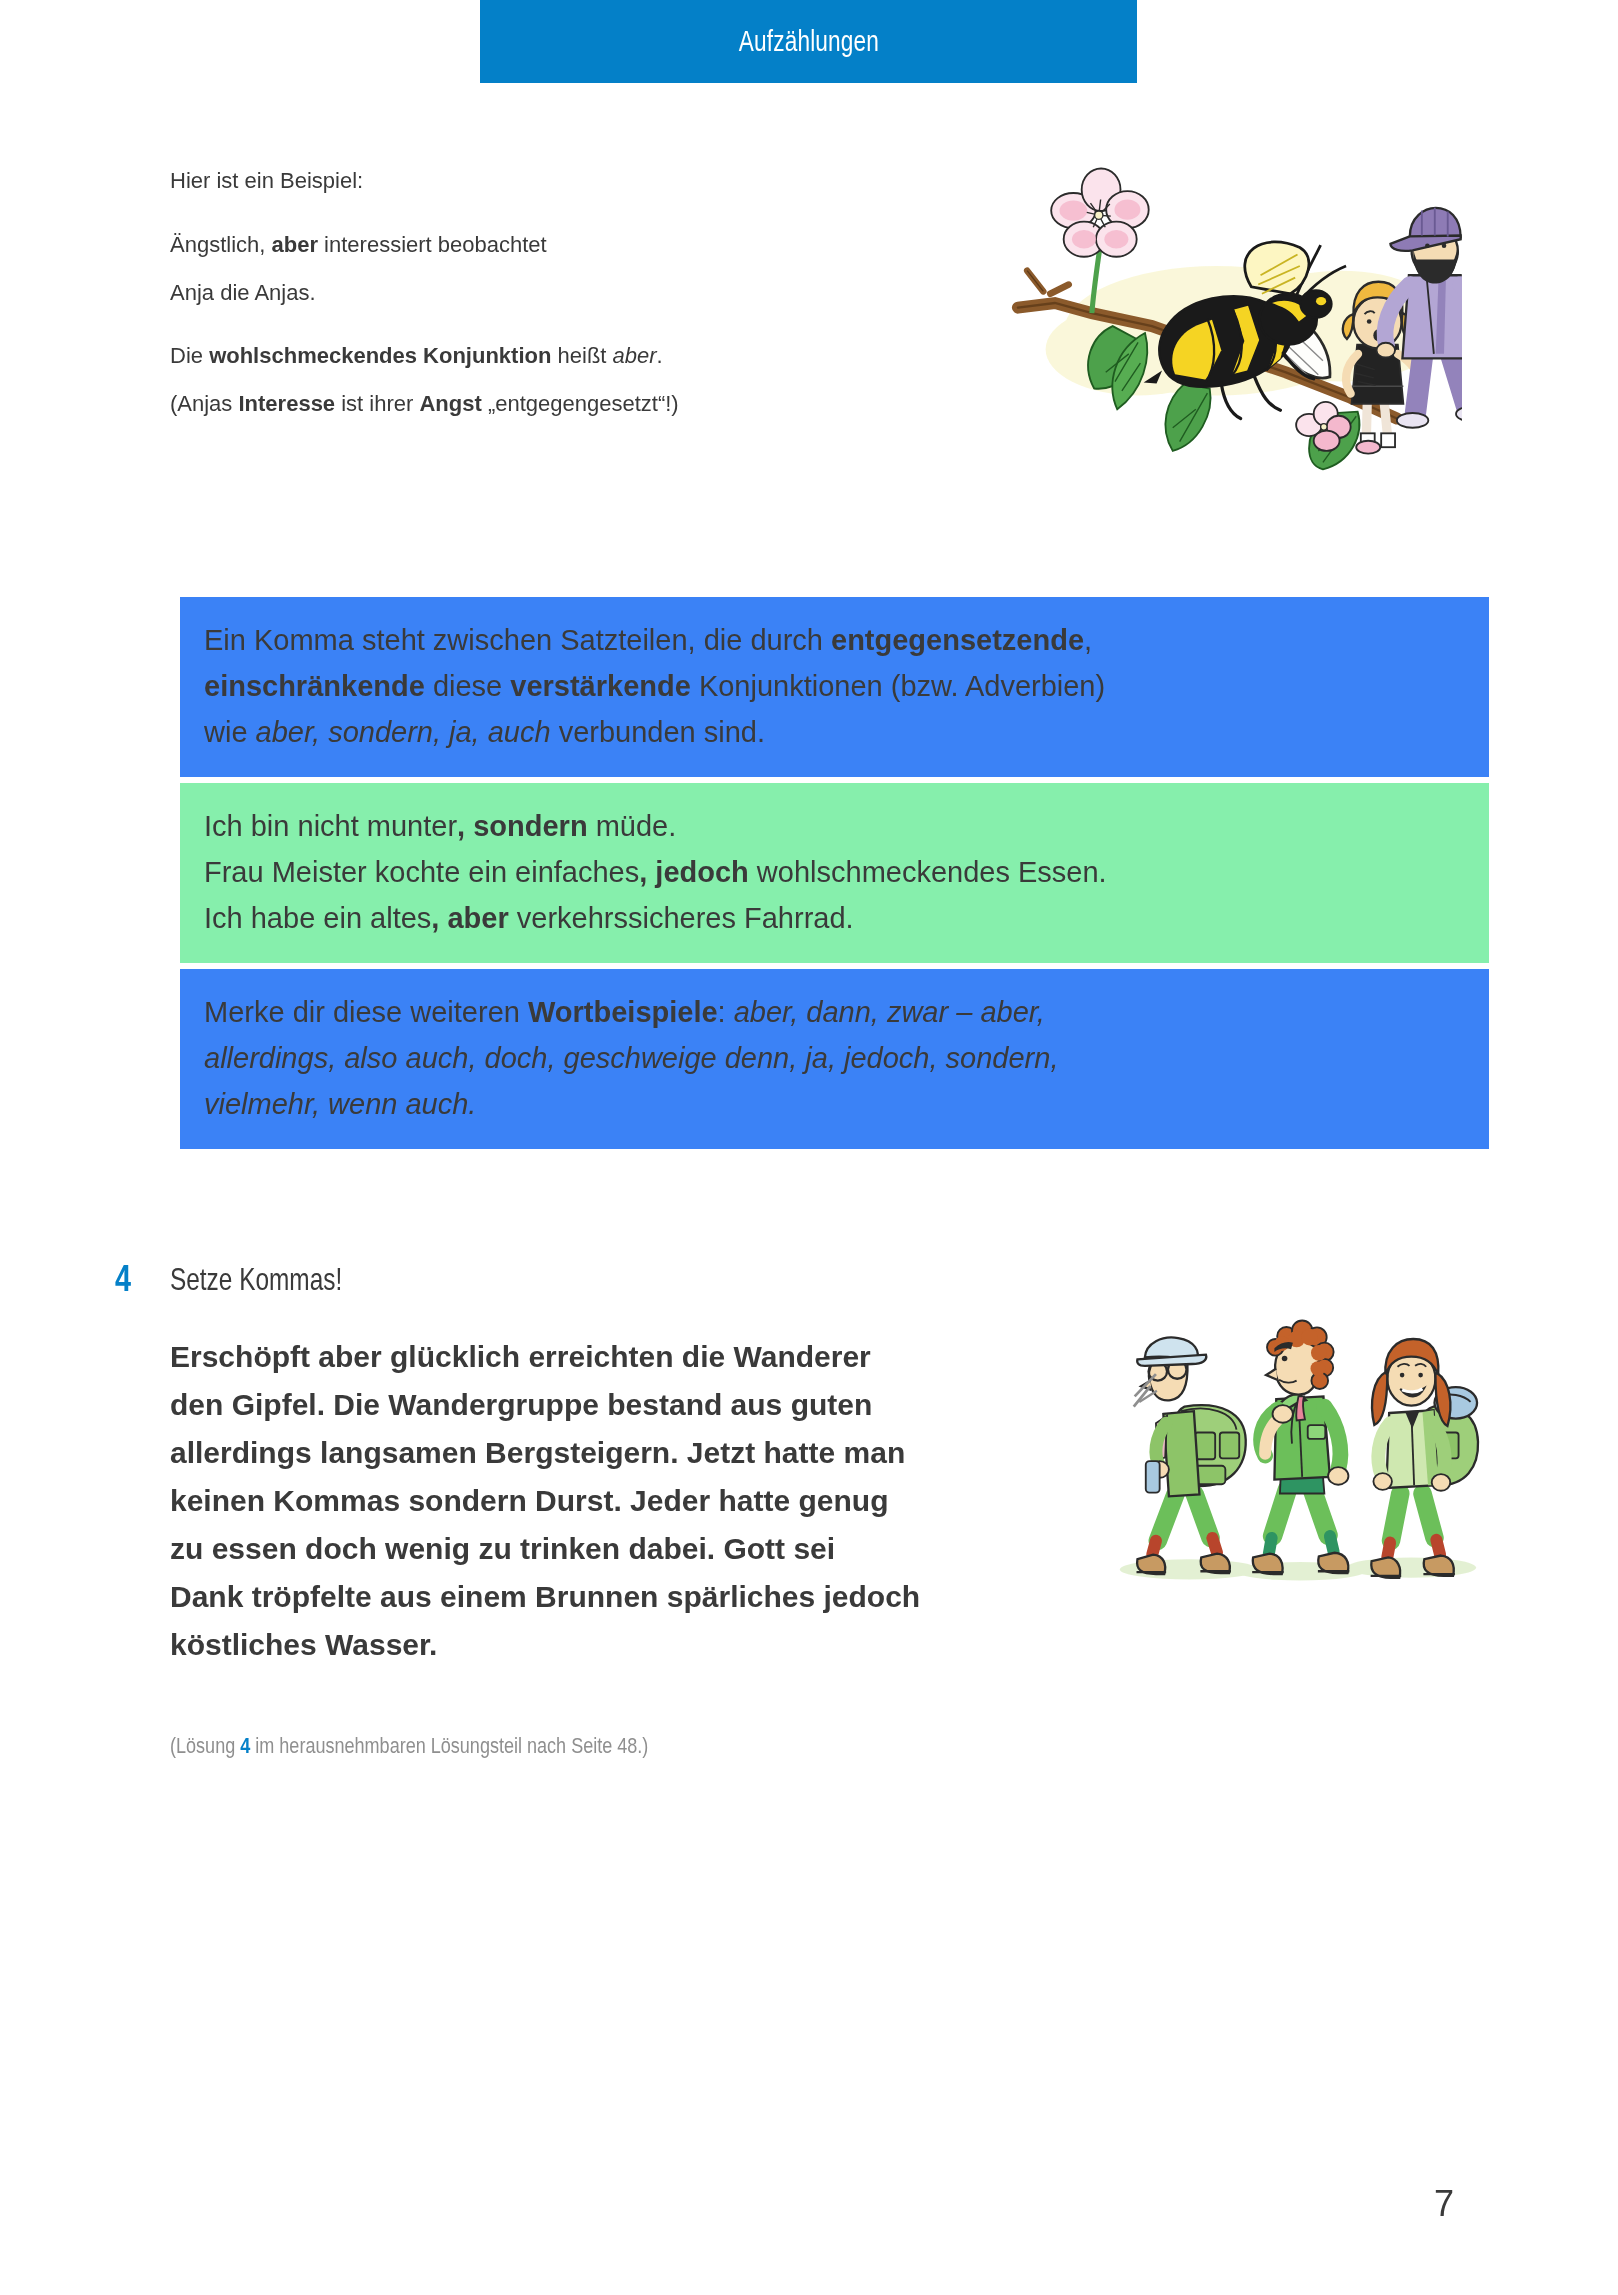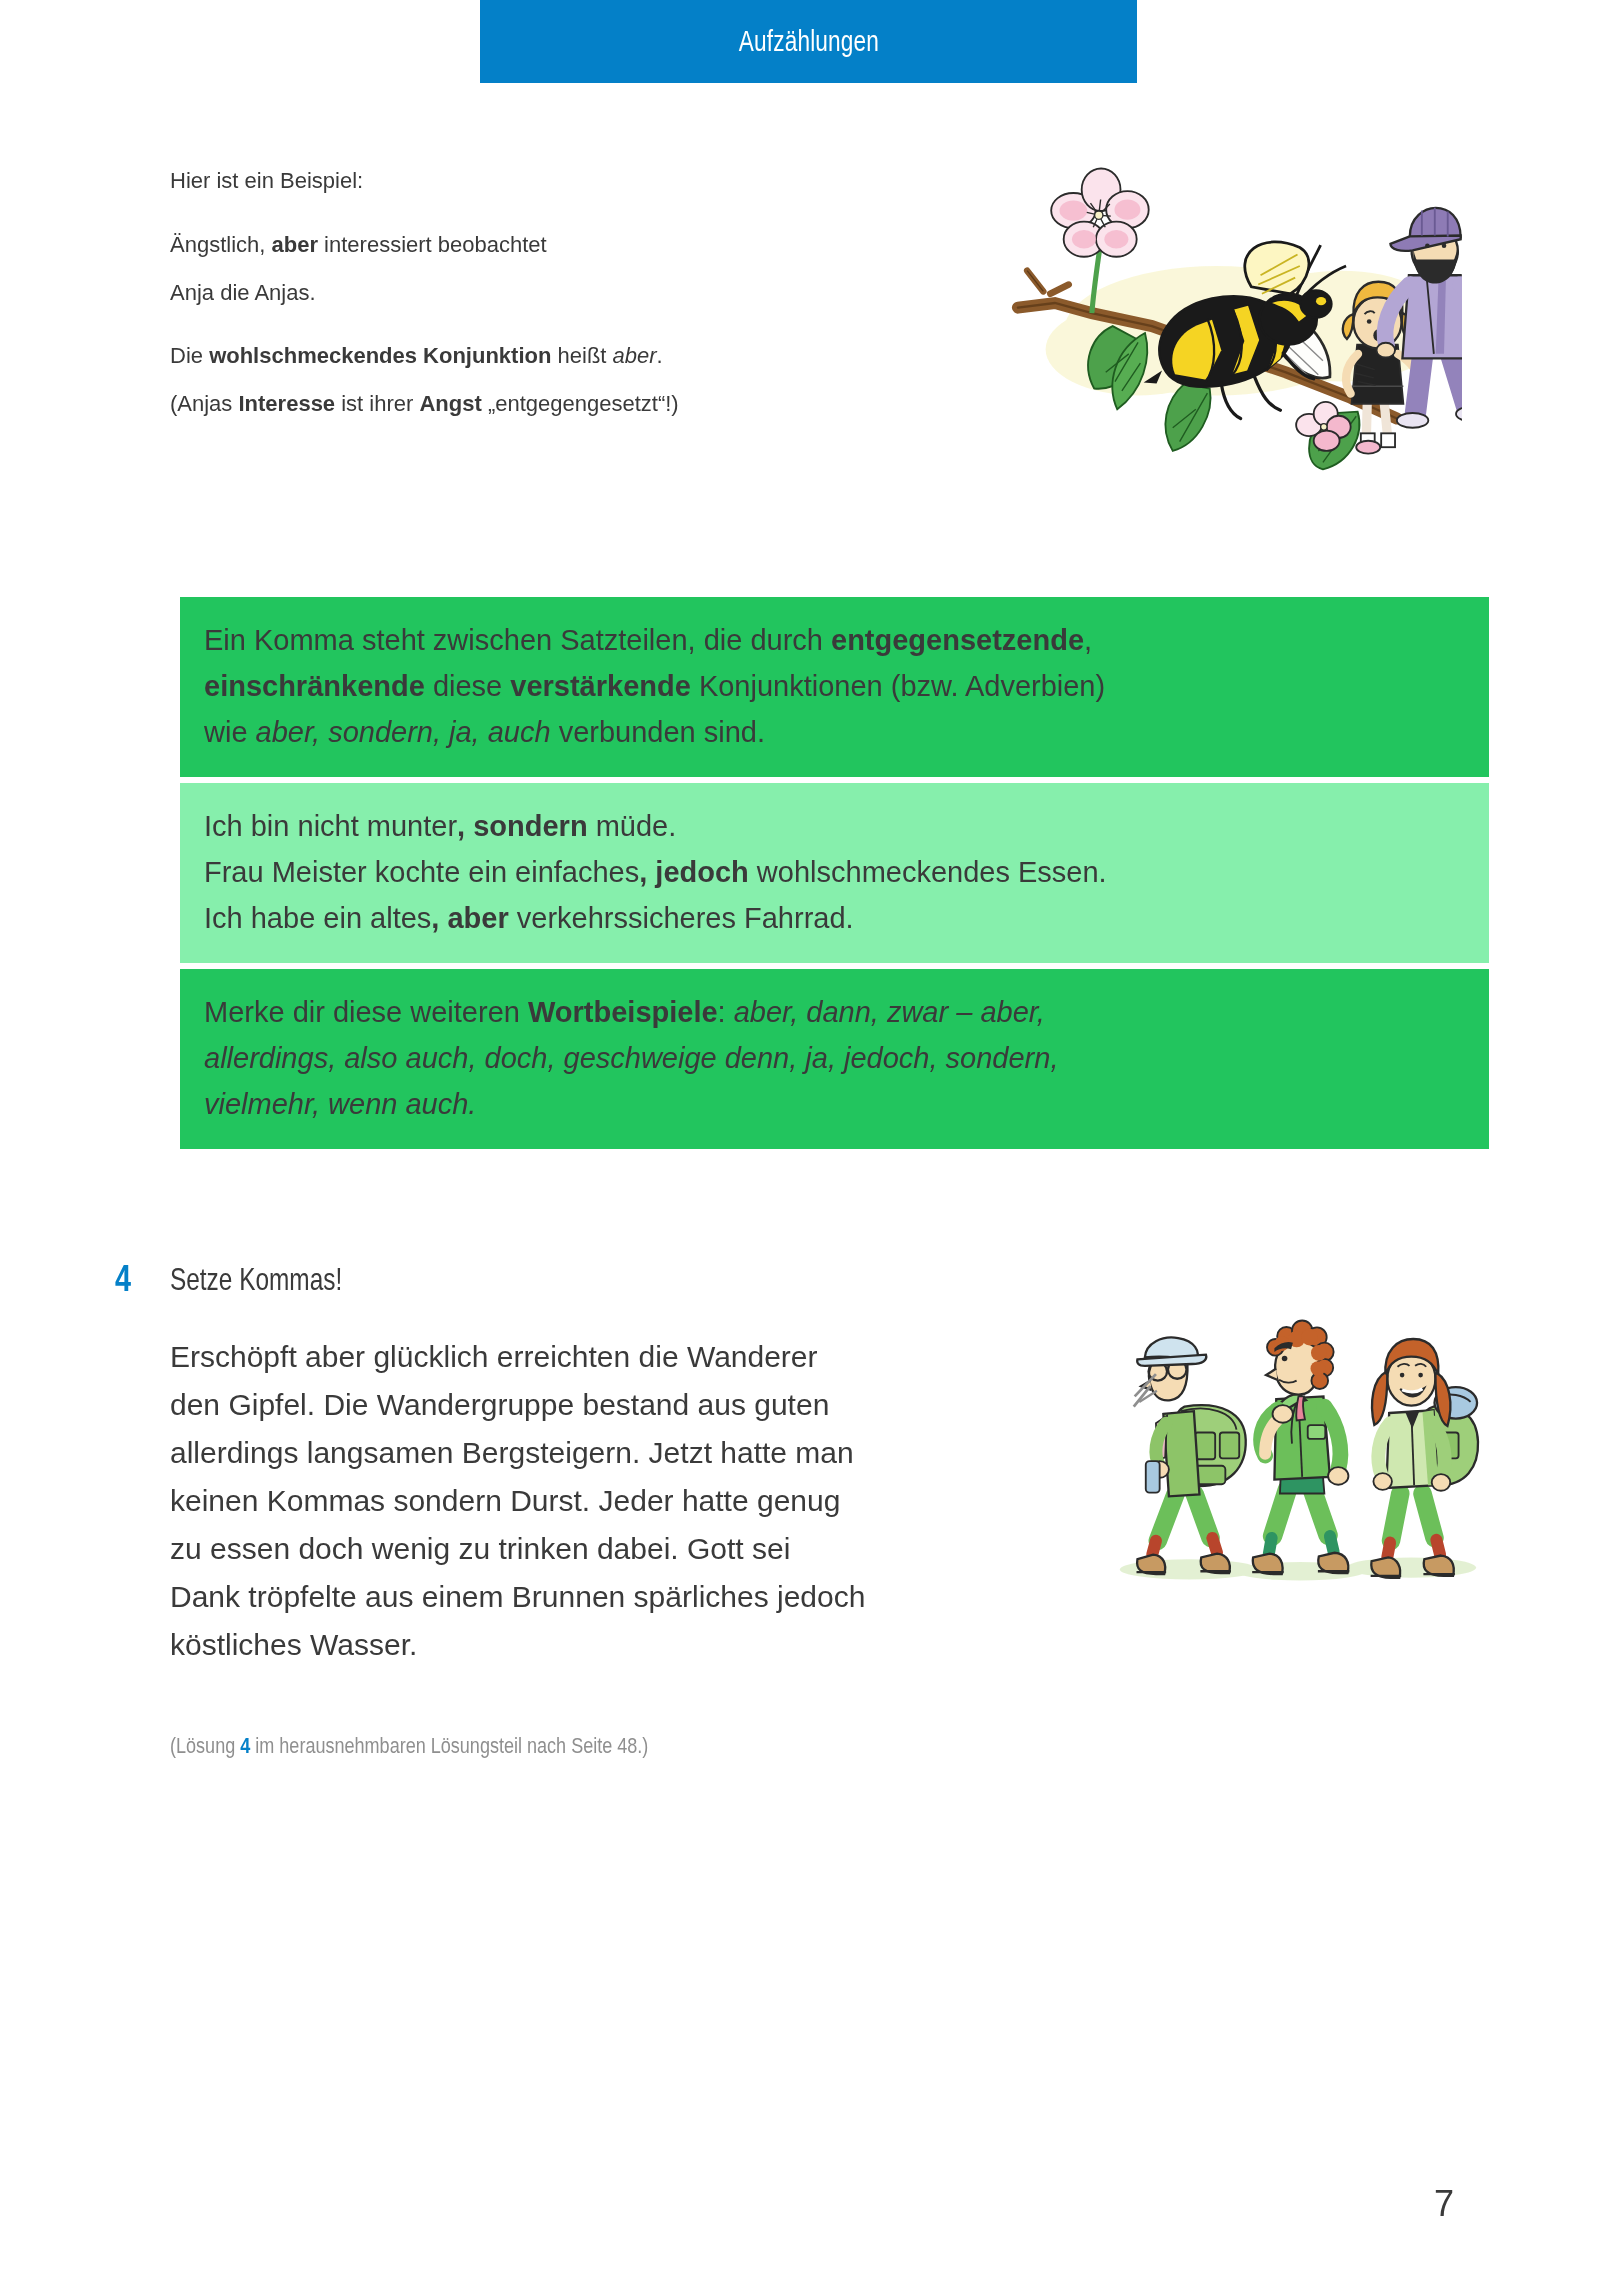--- a/index.html
+++ b/index.html
@@ -76,21 +76,21 @@
   .infobox {
     position: absolute;
     left: 180px;
     top: 597px;
     width: 1309px;
   }
   .band {
     padding: 20.4px 24px 22px 24px;
     box-sizing: border-box;
   }
-  .band-light { background: #22c55e; }
+  .band-light { background: #3b82f6; }
   .band-dark  { background: #86efac; }
   .band-sep   { height: 5.6px; background: #ffffff; }
   .band .line {
     font-size: 29px;
     line-height: 46px;
     margin: 0;
   }
 
   
   .ex-number {
@@ -111,20 +111,21 @@
     line-height: 40px;
     transform: scaleX(0.80);
     transform-origin: left top;
     white-space: nowrap;
   }
   .ex-body {
     position: absolute;
     left: 170px;
     top: 1333px;
     width: 902px;
+    font-weight: bold;
   }
   .ex-body .line {
     font-size: 30px;
     line-height: 48px;
     margin: 0;
   }
   .solution-note {
     position: absolute;
     left: 170px;
     top: 1731px;

